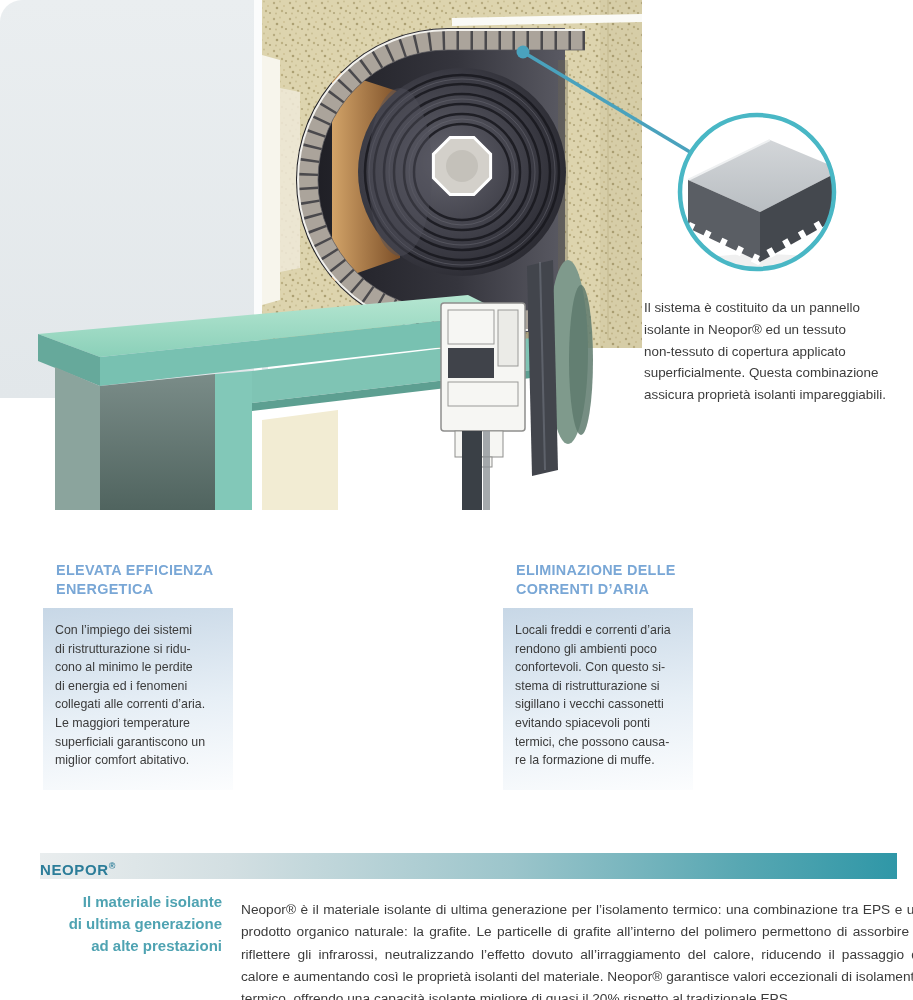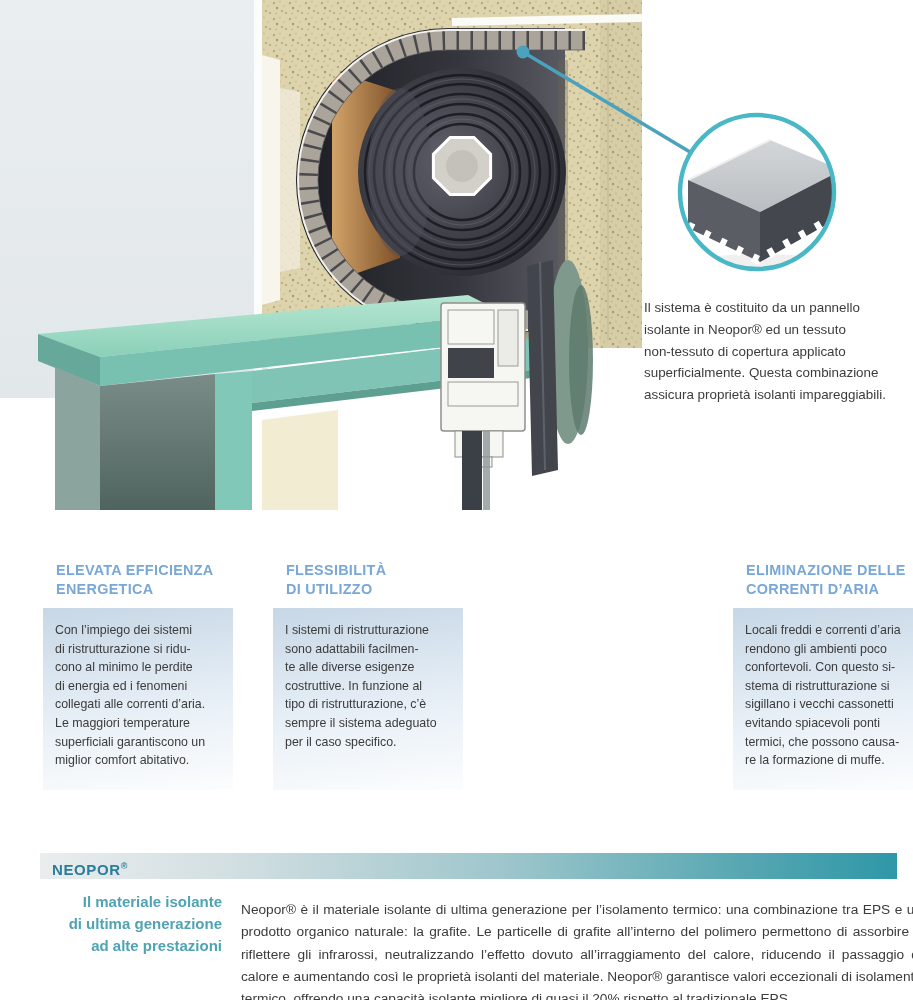--- a/index.html
+++ b/index.html
@@ -1,18 +1,18 @@
 <!DOCTYPE html>
 <html><head>
 <meta charset="utf-8">
 <style>
   html,body{margin:0;padding:0;background:#ffffff;}
   #page{
     position:relative;width:913px;height:1000px;background:#ffffff;overflow:hidden;
-    font-family:"Liberation Sans", sans-serif;color:#3b3b3b;
+    font-family:"Liberation Sans", sans-serif;color:#3b3b3b;border-radius:22px;
   }
   
   .illu{position:absolute;left:0;top:0;width:913px;height:520px;}
   .illu svg{display:block;}
   .callout-text{
     position:absolute;left:644px;top:297px;width:270px;
     font-size:13.4px;line-height:21.8px;color:#3c3c3c;white-space:pre-line;
   }
   
   .features{position:absolute;left:43px;top:561px;width:856px;display:flex;gap:40px;}
@@ -26,21 +26,21 @@
     height:182px;box-sizing:border-box;padding:13px 8px 0 12px;
     background:linear-gradient(172deg,#c7d7e6 0%,#e7eff6 55%,#fcfdfe 100%);
     font-size:12.4px;line-height:18.6px;color:#3b3b3b;white-space:pre-line;
   }
   
   .bar{
     position:absolute;left:40px;top:853px;width:857px;height:26px;
     background:linear-gradient(90deg,#e9edee 0%,#d3dfe2 22%,#9cc5cb 55%,#57a7b2 82%,#2f97a7 100%);
   }
   .brand{
-    display:inline-block;padding-left:12px;line-height:26px;
+    display:inline-block;padding-left:0;line-height:26px;
     font-size:15px;font-weight:700;letter-spacing:.6px;color:#2c7d99;
   }
   .brand sup{font-size:9px;vertical-align:super;}
   .headline{
     position:absolute;left:27px;top:891px;width:195px;text-align:right;
     font-size:15px;line-height:22.2px;font-weight:700;color:#4fa3b2;white-space:pre-line;
   }
   .para{
     position:absolute;left:225px;top:883px;width:681px;margin:16px;
     font-size:13.7px;line-height:22.35px;color:#3b3b3b;text-align:justify;
@@ -217,31 +217,20 @@
       <div class="fbox">Con l’impiego dei sistemi
 di ristrutturazione si ridu-
 cono al minimo le perdite
 di energia ed i fenomeni
 collegati alle correnti d’aria.
 Le maggiori temperature
 superficiali garantiscono un
 miglior comfort abitativo.</div>
     </div>
     <div class="fcol">
-      <h3>FLESSIBILITÀ
-DI UTILIZZO</h3>
-      <div class="fbox">I sistemi di ristrutturazione
-sono adattabili facilmen-
-te alle diverse esigenze
-costruttive. In funzione al
-tipo di ristrutturazione, c’è
-sempre il sistema adeguato
-per il caso specifico.</div>
-    </div>
-    <div class="fcol">
     </div>
     <div class="fcol">
       <h3>ELIMINAZIONE DELLE
 CORRENTI D’ARIA</h3>
       <div class="fbox">Locali freddi e correnti d’aria
 rendono gli ambienti poco
 confortevoli. Con questo si-
 stema di ristrutturazione si
 sigillano i vecchi cassonetti
 evitando spiacevoli ponti

